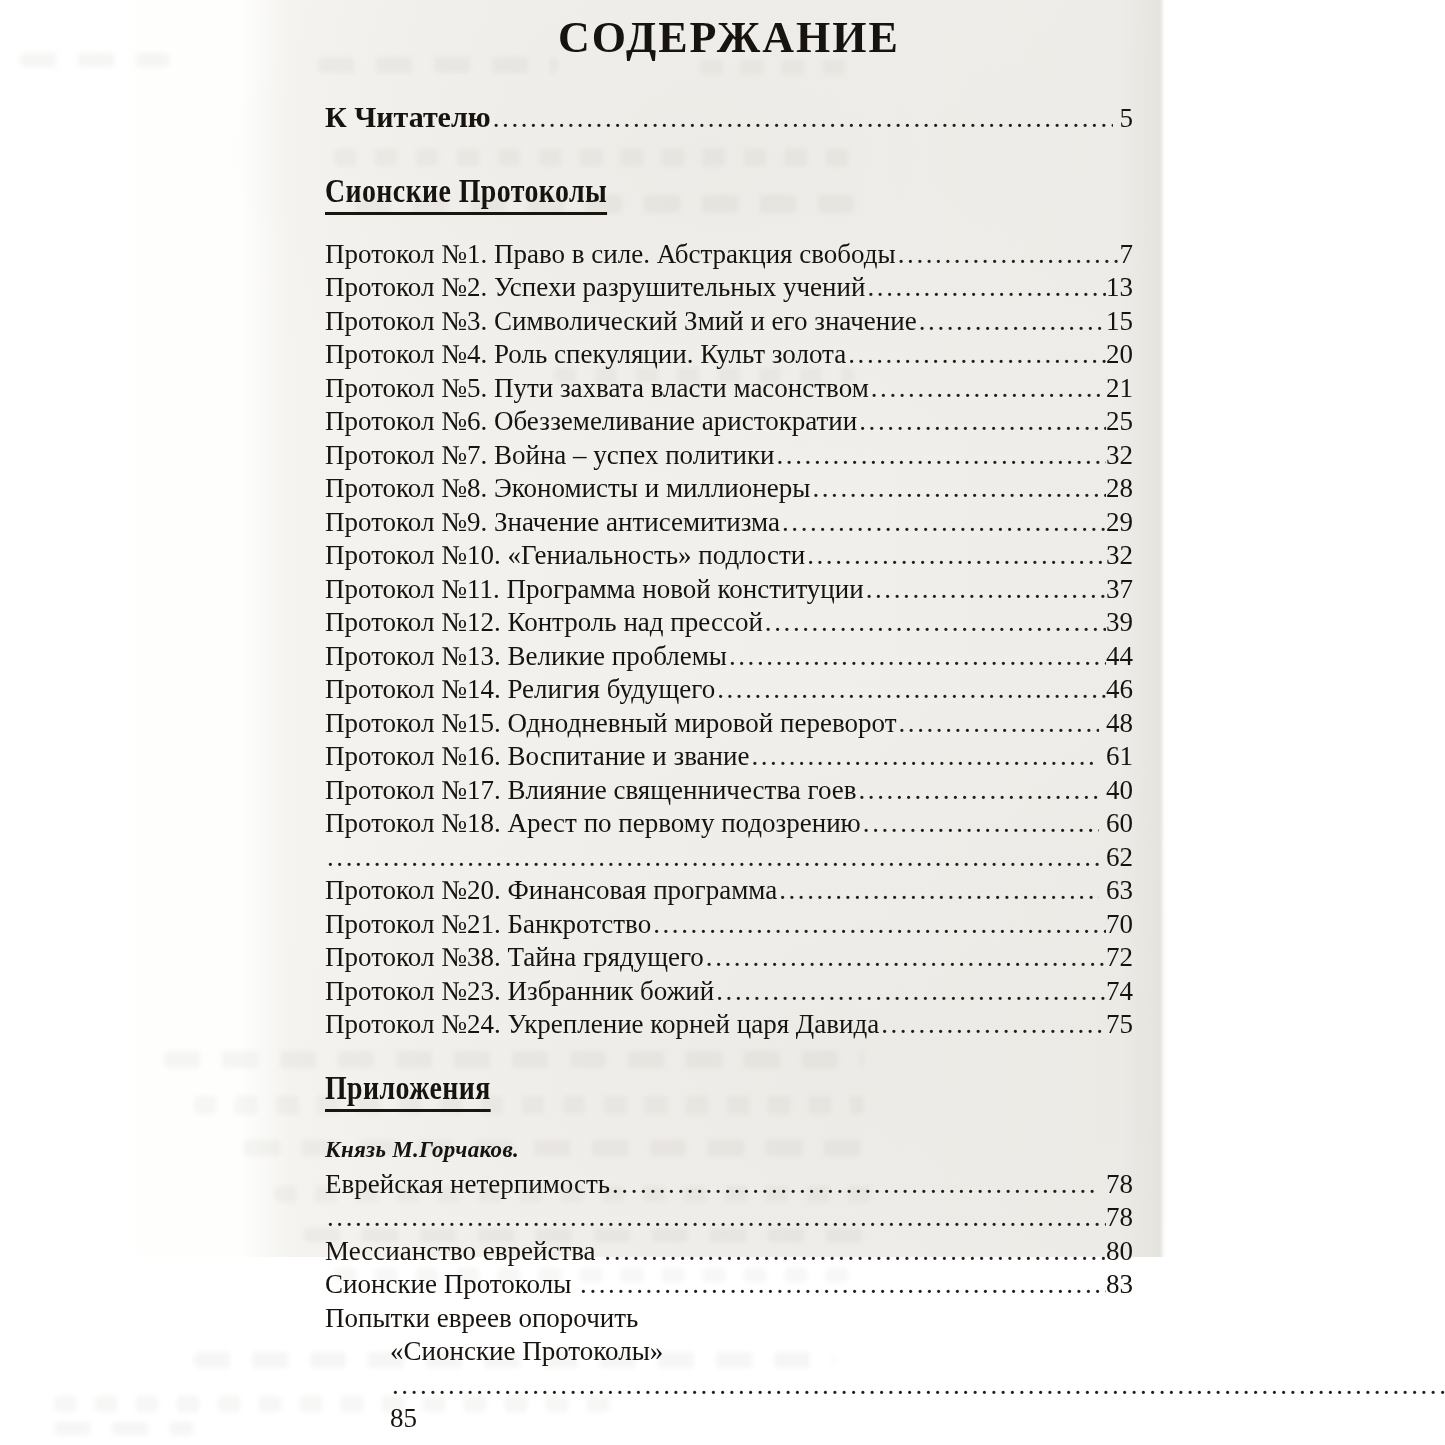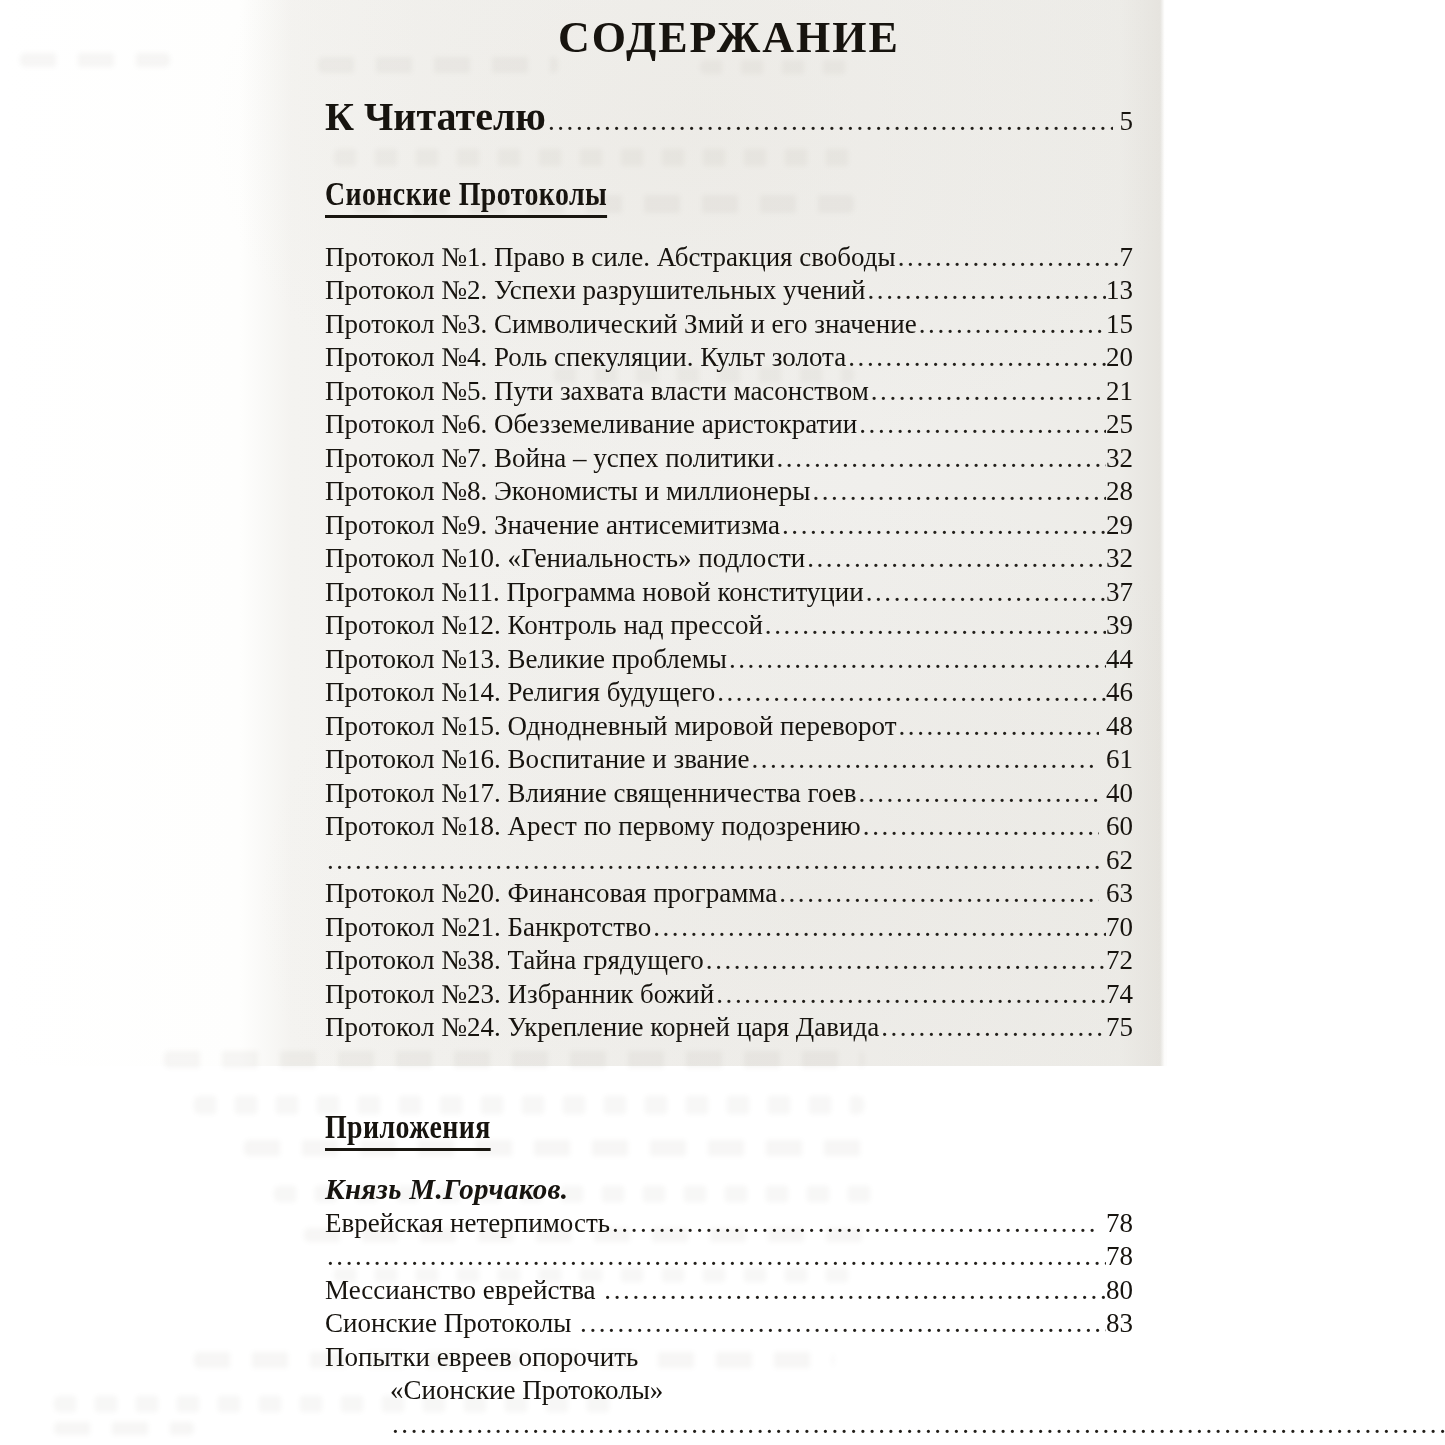--- a/index.html
+++ b/index.html
@@ -7,21 +7,21 @@
     width:1445px;height:1445px;
     background:#ffffff;
     font-family:"Liberation Serif","DejaVu Serif",serif;
     color:#17140f;
     overflow:hidden;
     position:relative;
   }
   .photo{position:absolute;inset:0;}
   
   .page{
-    position:absolute;left:0;top:0;width:1167px;height:1066px;
+    position:absolute;left:0;top:0;width:1167px;height:1257px;
     background:
       radial-gradient(ellipse 700px 500px at 60% 12%, rgba(225,221,212,0.25), rgba(0,0,0,0) 70%),
       radial-gradient(ellipse 800px 600px at 70% 85%, rgba(222,218,209,0.22), rgba(0,0,0,0) 70%),
       linear-gradient(90deg,#ffffff 0px,#fefefd 240px,#f4f3f0 292px,#f2f1ee 420px,#f0efec 75%,#edecE8 96%,#e6e4df 99.4%,#ffffff 99.8%,#ffffff 100%);
   }
   .content{
     position:absolute;left:325px;top:0;width:808px;
   }
   .title{
     margin:14px 0 0 0;
@@ -34,34 +34,34 @@
     white-space:nowrap;
   }
   .lbl{white-space:pre;flex:0 0 auto;}
   .leader{
     flex:1 1 auto;min-width:0;overflow:hidden;
     white-space:nowrap;letter-spacing:2.6px;
     padding:0 1px 0 2px;color:#201d18;
   }
   .pg{flex:0 0 auto;white-space:pre;text-align:right;}
   .reader-row{margin-top:38px;}
-  .reader-row .lbl{font-weight:bold;font-size:40px;}
+  .reader-row .lbl{font-weight:bold;font-size:30px;}
   .sec-heading{
     margin:0;font-weight:bold;font-size:34px;line-height:36px;
   }
   .sec-heading .hspan{
     display:inline-block;transform:scaleX(.82);transform-origin:0 60%;
     border-bottom:3px solid #191610;padding-bottom:3px;letter-spacing:.5px;
   }
   .sec-1 .sec-heading{margin-top:37px;}
   .sec-1 .entries{margin-top:23px;}
-  .sec-2 .sec-heading{margin-top:64px;}
+  .sec-2 .sec-heading{margin-top:28px;}
   .sec-2 .entries{margin-top:1px;}
   .subheading{
-    margin-top:21px;font-size:29px;line-height:34px;
+    margin-top:21px;font-size:23px;line-height:34px;
     font-weight:bold;font-style:italic;letter-spacing:.3px;
   }
   .row.indent{padding-left:65px;flex-direction:column;}
   
   .g{
     position:absolute;pointer-events:none;border-radius:5px;
     background:repeating-linear-gradient(90deg, rgba(118,110,96,.55) 0 36px, rgba(0,0,0,0) 36px 58px);
     opacity:.11;filter:blur(2.6px);
   }
   .g.alt{

